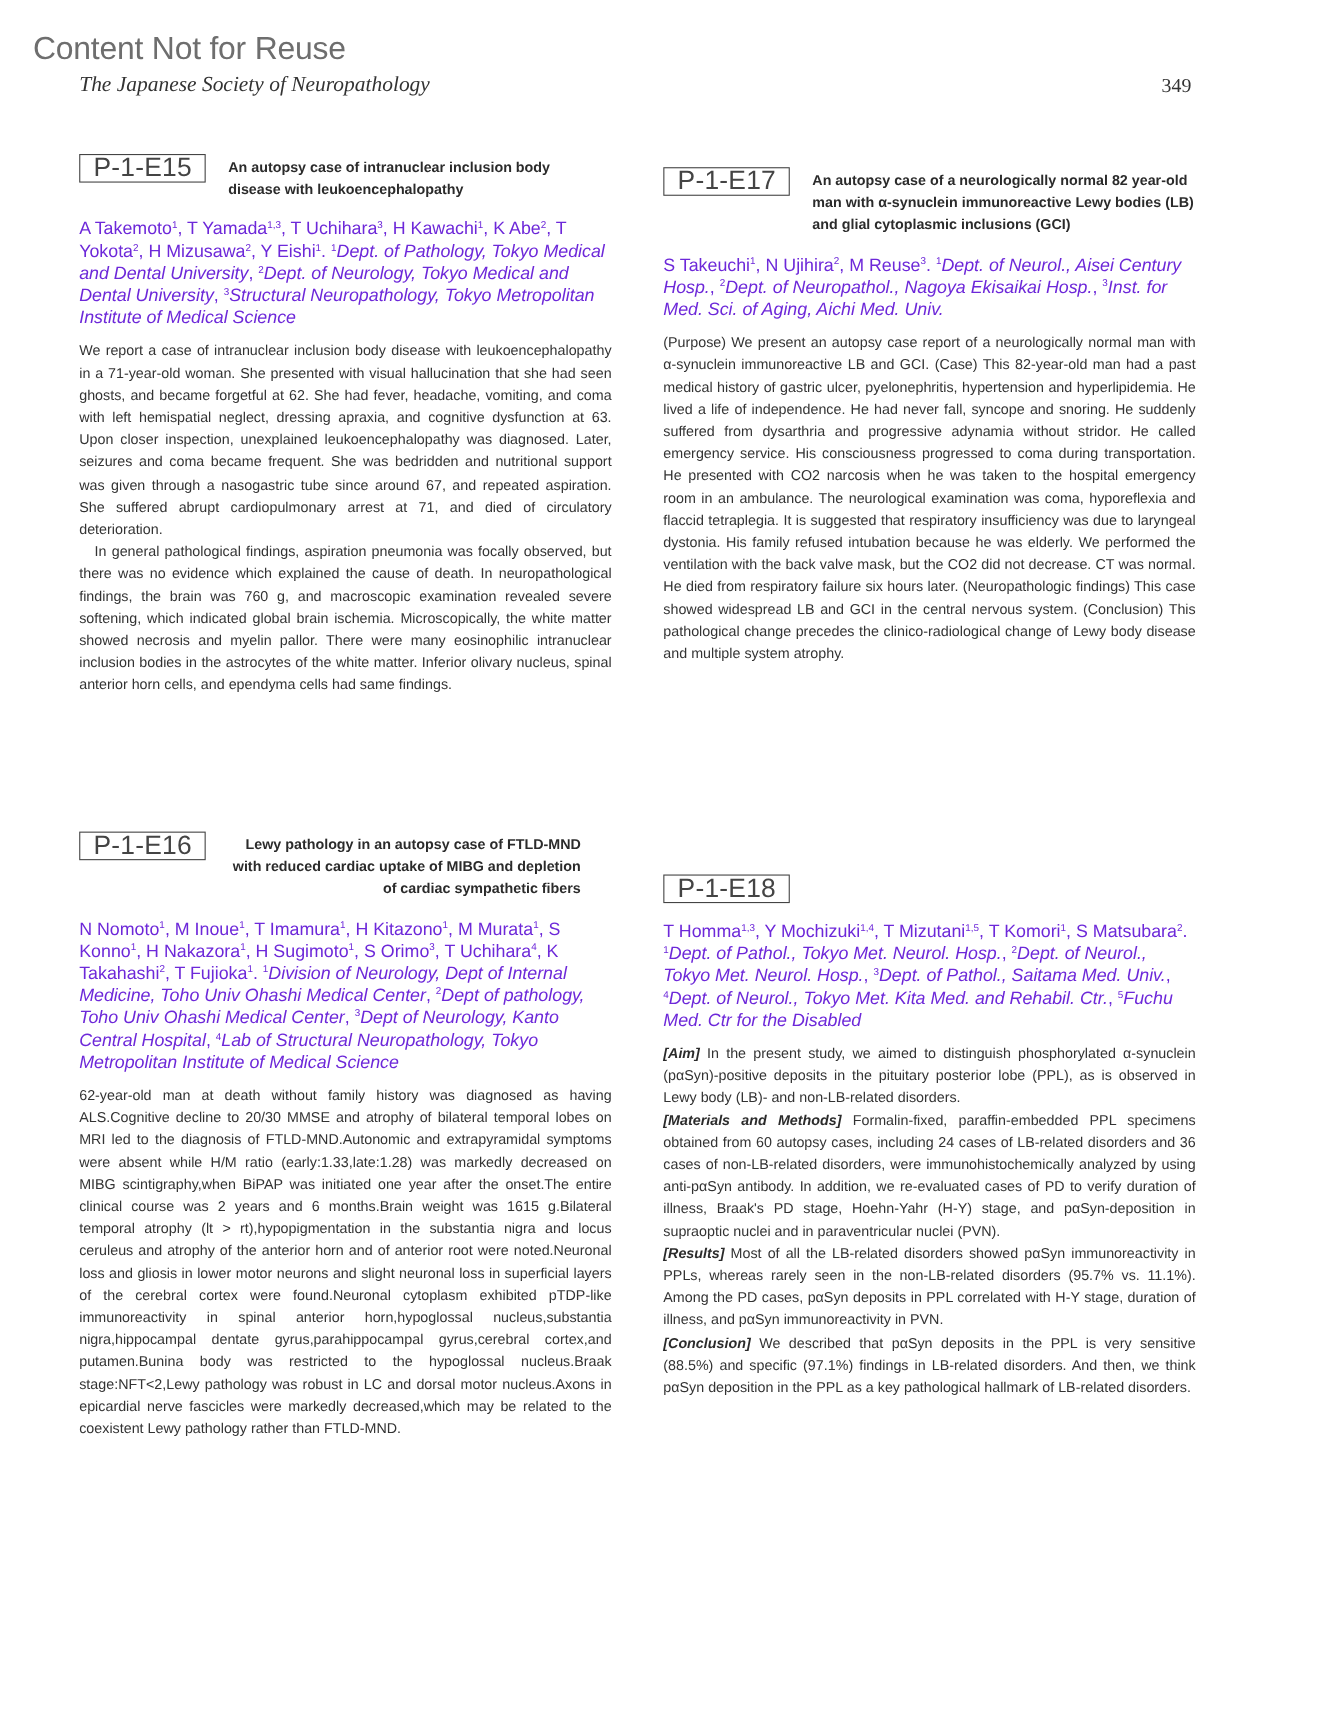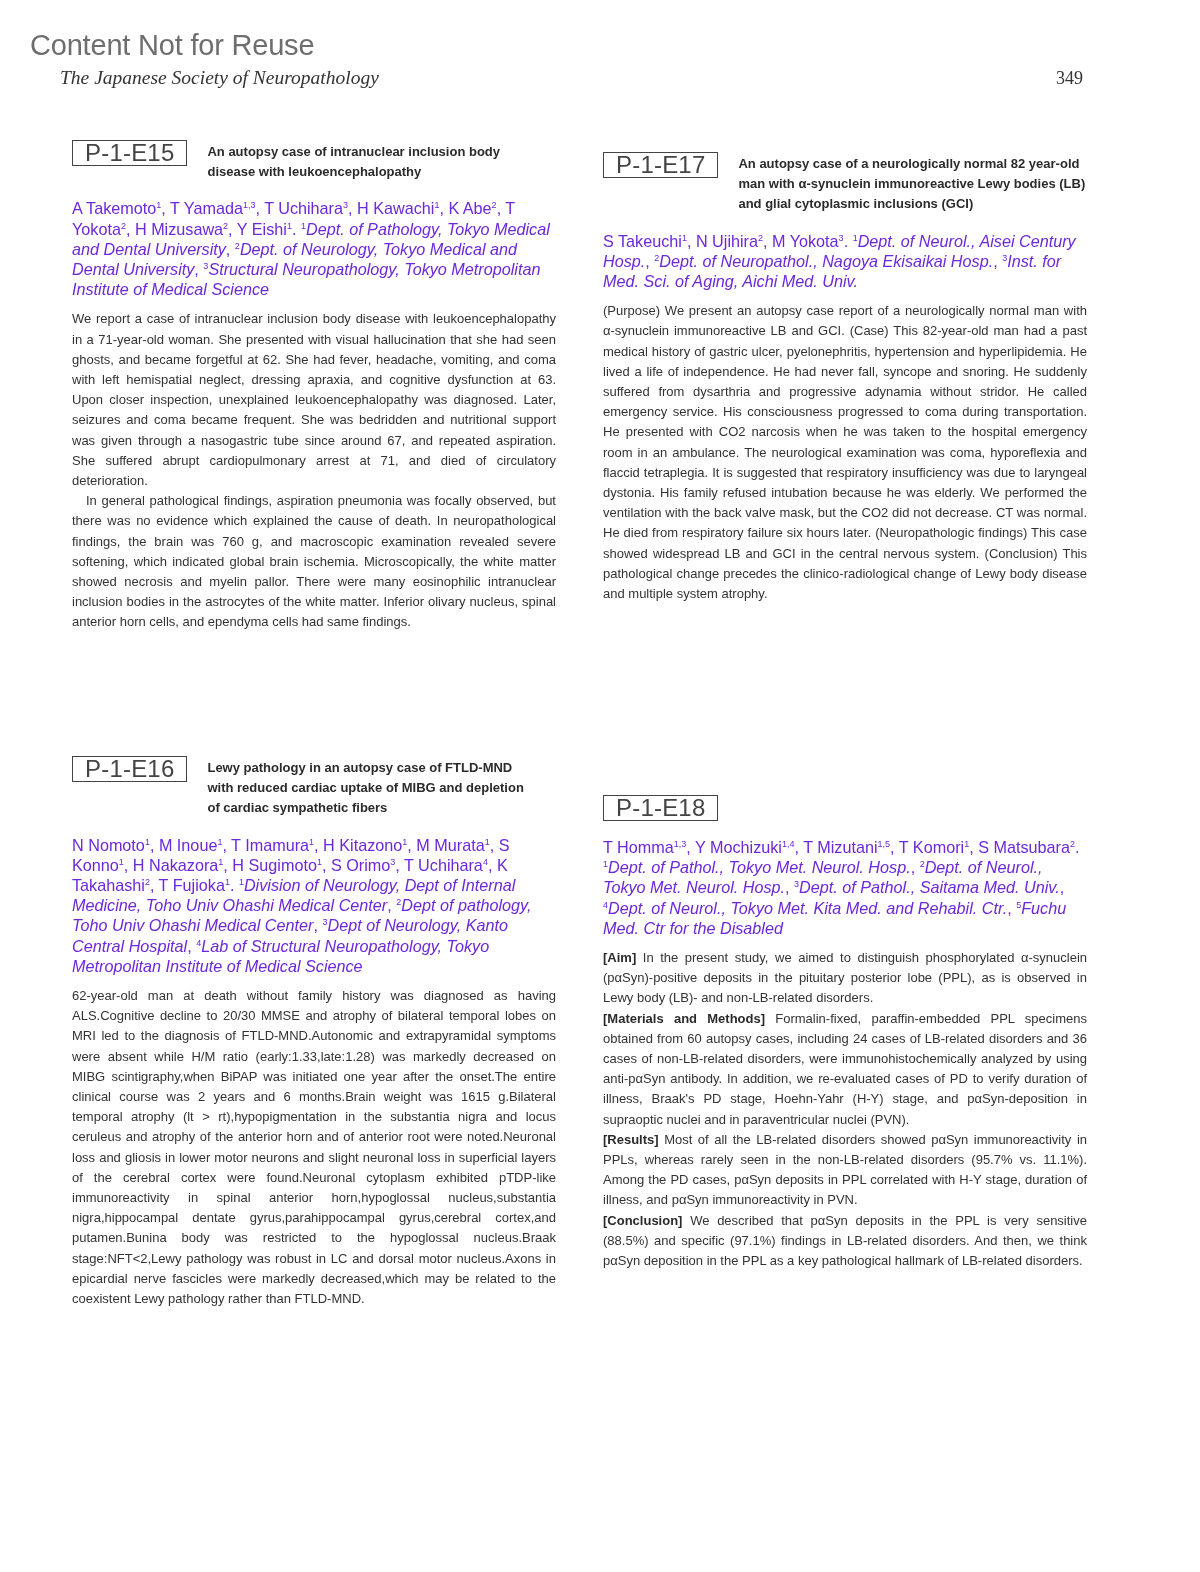--- a/index.html
+++ b/index.html
@@ -1,33 +1,33 @@
 <!DOCTYPE html>
 <html><head>
 <meta charset="utf-8">
 <style>
   html, body { margin: 0; padding: 0; background: #ffffff; }
   body { width: 1200px; height: 1572px; position: relative; overflow: hidden; color: #2b2b2b; }
   .watermark { position: absolute; left: 30px; top: 29px; font-family: "Liberation Sans", sans-serif; font-size: 29px; color: #6e6e6e; letter-spacing: -0.2px; }
-  .journal { position: absolute; left: 60px; top: 67px; font-family: "Liberation Serif", serif; font-style: italic; font-size: 19.5px; color: #333; }
+  .journal { position: absolute; left: 72px; top: 67px; font-family: "Liberation Serif", serif; font-style: italic; font-size: 19.5px; color: #333; }
   .pagenum { position: absolute; left: 1056px; top: 68px; font-family: "Liberation Serif", serif; font-size: 18px; color: #333; }
   .col { position: absolute; width: 484px; font-family: "Liberation Sans", sans-serif; }
   .col.left { left: 72px; }
   .col.right { left: 603px; }
   .abstract { position: absolute; width: 484px; }
   .head { display: flex; align-items: flex-start; }
   .code { border: 1.3px solid #444; font-size: 24px; color: #444; padding: 0 12px; height: 24px; line-height: 24px; margin-right: 20px; flex: none; letter-spacing: 0.2px; }
   .title { font-weight: bold; font-size: 13px; line-height: 20.2px; color: #2b2b2b; margin-top: 2px; }
   .authors { margin-top: 16px; font-size: 16.2px; line-height: 20.2px; color: #6d28d9; }
   .authors i { font-style: italic; }
   .authors sup { font-size: 9px; vertical-align: 6px; line-height: 0; }
   .body { margin-top: 10px; font-size: 13px; line-height: 20.2px; text-align: justify; color: #333; }
   .body p { margin: 0; }
   .body p.indent { text-indent: 14px; }
-  .body b { font-weight: bold; color: #2b2b2b; }
+  .body b { font-weight: bold; color: #2b2b2b; font-style: italic; }
 </style>
 </head>
 <body>
 
 <div class="watermark">Content Not for Reuse</div>
 <div class="journal">The Japanese Society of Neuropathology</div>
 <div class="pagenum">349</div>
 
 <div class="col left">
   <div class="abstract" style="top:140px;">
@@ -38,36 +38,36 @@
     <div class="authors"><span>A Takemoto</span><sup>1</sup>, <span>T Yamada</span><sup>1,3</sup>, <span>T Uchihara</span><sup>3</sup>, <span>H Kawachi</span><sup>1</sup>, <span>K Abe</span><sup>2</sup>, <span>T Yokota</span><sup>2</sup>, <span>H Mizusawa</span><sup>2</sup>, <span>Y Eishi</span><sup>1</sup>. <sup>1</sup><i>Dept. of Pathology, Tokyo Medical and Dental University</i>, <sup>2</sup><i>Dept. of Neurology, Tokyo Medical and Dental University</i>, <sup>3</sup><i>Structural Neuropathology, Tokyo Metropolitan Institute of Medical Science</i></div>
     <div class="body">
         <p><span>We report a case of intranuclear inclusion body disease with leukoencephalopathy in a 71-year-old woman. She presented with visual hallucination that she had seen ghosts, and became forgetful at 62. She had fever, headache, vomiting, and coma with left hemispatial neglect, dressing apraxia, and cognitive dysfunction at 63. Upon closer inspection, unexplained leukoencephalopathy was diagnosed. Later, seizures and coma became frequent. She was bedridden and nutritional support was given through a nasogastric tube since around 67, and repeated aspiration. She suffered abrupt cardiopulmonary arrest at 71, and died of circulatory deterioration.</span></p>
         <p class="indent"><span>In general pathological findings, aspiration pneumonia was focally observed, but there was no evidence which explained the cause of death. In neuropathological findings, the brain was 760 g, and macroscopic examination revealed severe softening, which indicated global brain ischemia. Microscopically, the white matter showed necrosis and myelin pallor. There were many eosinophilic intranuclear inclusion bodies in the astrocytes of the white matter. Inferior olivary nucleus, spinal anterior horn cells, and ependyma cells had same findings.</span></p>
       </div>
   </div>
 
   <div class="abstract" style="top:756px;">
     <div class="head">
       <div class="code">P-1-E16</div>
-      <div class="title" style="margin-right:28px;">Lewy pathology in an autopsy case of FTLD-MND with reduced cardiac uptake of MIBG and depletion of cardiac sympathetic fibers</div>
+      <div class="title" style="margin-right:28px;text-align:right;">Lewy pathology in an autopsy case of FTLD-MND with reduced cardiac uptake of MIBG and depletion of cardiac sympathetic fibers</div>
     </div>
     <div class="authors"><span>N Nomoto</span><sup>1</sup>, <span>M Inoue</span><sup>1</sup>, <span>T Imamura</span><sup>1</sup>, <span>H Kitazono</span><sup>1</sup>, <span>M Murata</span><sup>1</sup>, <span>S Konno</span><sup>1</sup>, <span>H Nakazora</span><sup>1</sup>, <span>H Sugimoto</span><sup>1</sup>, <span>S Orimo</span><sup>3</sup>, <span>T Uchihara</span><sup>4</sup>, <span>K Takahashi</span><sup>2</sup>, <span>T Fujioka</span><sup>1</sup>. <sup>1</sup><i>Division of Neurology, Dept of Internal Medicine, Toho Univ Ohashi Medical Center</i>, <sup>2</sup><i>Dept of pathology, Toho Univ Ohashi Medical Center</i>, <sup>3</sup><i>Dept of Neurology, Kanto Central Hospital</i>, <sup>4</sup><i>Lab of Structural Neuropathology, Tokyo Metropolitan Institute of Medical Science</i></div>
     <div class="body">
         <p><span>62-year-old man at death without family history was diagnosed as having ALS.Cognitive decline to 20/30 MMSE and atrophy of bilateral temporal lobes on MRI led to the diagnosis of FTLD-MND.Autonomic and extrapyramidal symptoms were absent while H/M ratio (early:1.33,late:1.28) was markedly decreased on MIBG scintigraphy,when BiPAP was initiated one year after the onset.The entire clinical course was 2 years and 6 months.Brain weight was 1615 g.Bilateral temporal atrophy (lt &gt; rt),hypopigmentation in the substantia nigra and locus ceruleus and atrophy of the anterior horn and of anterior root were noted.Neuronal loss and gliosis in lower motor neurons and slight neuronal loss in superficial layers of the cerebral cortex were found.Neuronal cytoplasm exhibited pTDP-like immunoreactivity in spinal anterior horn,hypoglossal nucleus,substantia nigra,hippocampal dentate gyrus,parahippocampal gyrus,cerebral cortex,and putamen.Bunina body was restricted to the hypoglossal nucleus.Braak stage:NFT&lt;2,Lewy pathology was robust in LC and dorsal motor nucleus.Axons in epicardial nerve fascicles were markedly decreased,which may be related to the coexistent Lewy pathology rather than FTLD-MND.</span></p>
       </div>
   </div>
 </div>
 
 <div class="col right">
   <div class="abstract" style="top:140px;margin-top:12px;">
     <div class="head">
       <div class="code">P-1-E17</div>
       <div class="title">An autopsy case of a neurologically normal 82 year-old man with α-synuclein immunoreactive Lewy bodies (LB) and glial cytoplasmic inclusions (GCI)</div>
     </div>
-    <div class="authors"><span>S Takeuchi</span><sup>1</sup>, <span>N Ujihira</span><sup>2</sup>, <span>M Yokota</span><sup>3</sup>. <sup>1</sup><i>Dept. of Neurol., Aisei Century Hosp.</i>, <sup>2</sup><i>Dept. of Neuropathol., Nagoya Ekisaikai Hosp.</i>, <sup>3</sup><i>Inst. for Med. Sci. of Aging, Aichi Med. Univ.</i></div>
+    <div class="authors"><span>S Takeuchi</span><sup>1</sup>, <span>N Ujihira</span><sup>2</sup>, <span>M Reuse</span><sup>3</sup>. <sup>1</sup><i>Dept. of Neurol., Aisei Century Hosp.</i>, <sup>2</sup><i>Dept. of Neuropathol., Nagoya Ekisaikai Hosp.</i>, <sup>3</sup><i>Inst. for Med. Sci. of Aging, Aichi Med. Univ.</i></div>
     <div class="body">
         <p><span>(Purpose) We present an autopsy case report of a neurologically normal man with α-synuclein immunoreactive LB and GCI. (Case) This 82-year-old man had a past medical history of gastric ulcer, pyelonephritis, hypertension and hyperlipidemia. He lived a life of independence. He had never fall, syncope and snoring. He suddenly suffered from dysarthria and progressive adynamia without stridor. He called emergency service. His consciousness progressed to coma during transportation. He presented with CO2 narcosis when he was taken to the hospital emergency room in an ambulance. The neurological examination was coma, hyporeflexia and flaccid tetraplegia. It is suggested that respiratory insufficiency was due to laryngeal dystonia. His family refused intubation because he was elderly. We performed the ventilation with the back valve mask, but the CO2 did not decrease. CT was normal. He died from respiratory failure six hours later. (Neuropathologic findings) This case showed widespread LB and GCI in the central nervous system. (Conclusion) This pathological change precedes the clinico-radiological change of Lewy body disease and multiple system atrophy.</span></p>
       </div>
   </div>
 
   <div class="abstract" style="top:795px;">
     <div class="head">
       <div class="code">P-1-E18</div>
     </div>
     <div class="authors"><span>T Homma</span><sup>1,3</sup>, <span>Y Mochizuki</span><sup>1,4</sup>, <span>T Mizutani</span><sup>1,5</sup>, <span>T Komori</span><sup>1</sup>, <span>S Matsubara</span><sup>2</sup>. <sup>1</sup><i>Dept. of Pathol., Tokyo Met. Neurol. Hosp.</i>, <sup>2</sup><i>Dept. of Neurol., Tokyo Met. Neurol. Hosp.</i>, <sup>3</sup><i>Dept. of Pathol., Saitama Med. Univ.</i>, <sup>4</sup><i>Dept. of Neurol., Tokyo Met. Kita Med. and Rehabil. Ctr.</i>, <sup>5</sup><i>Fuchu Med. Ctr for the Disabled</i></div>

